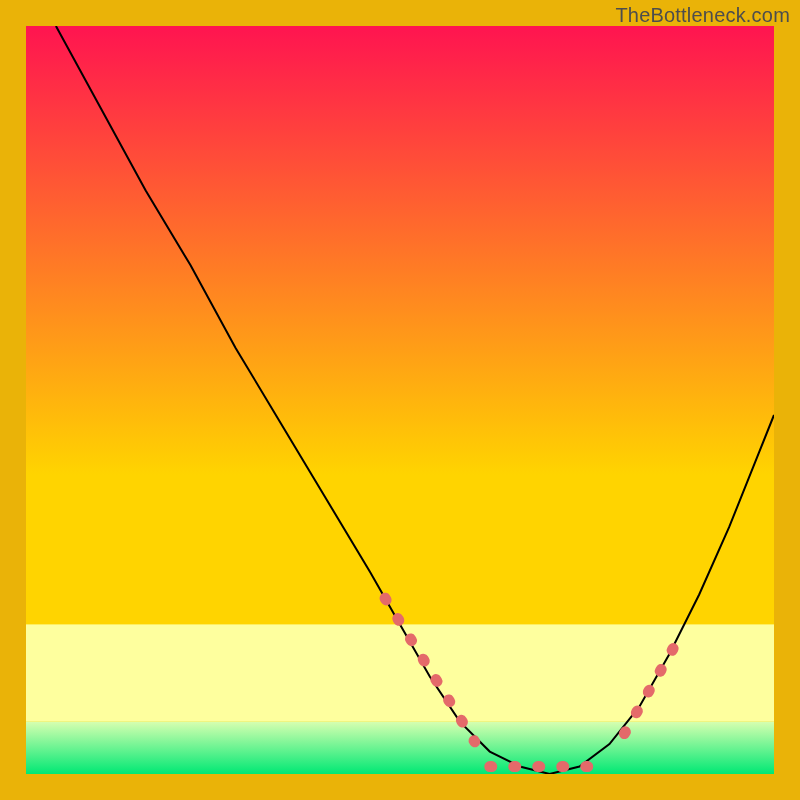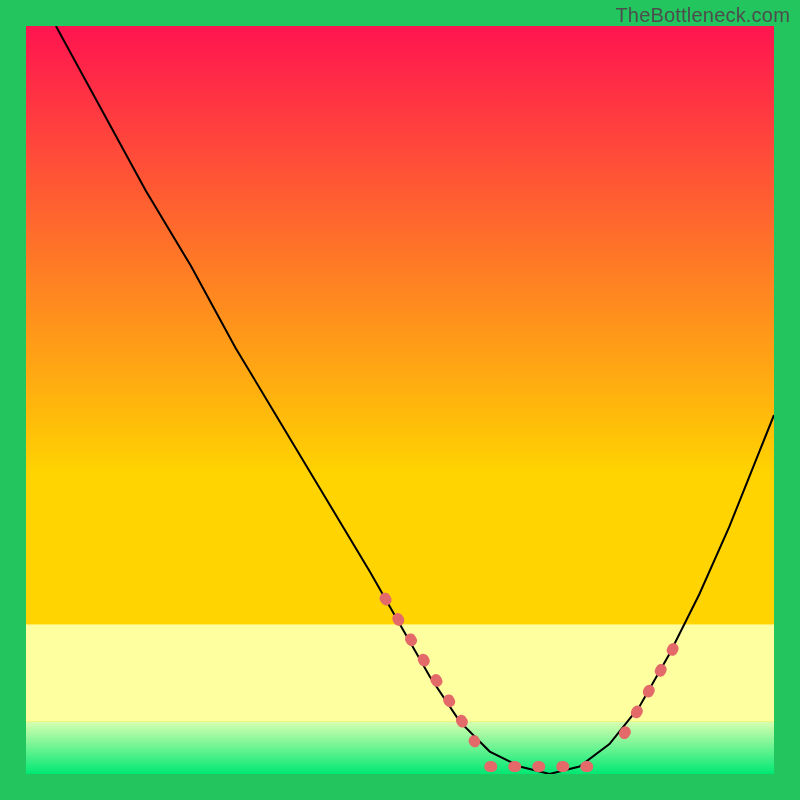--- a/index.html
+++ b/index.html
@@ -1,16 +1,16 @@
 <!DOCTYPE html>
 <html><head>
 <meta charset="utf-8">
 <style>
   html,body{margin:0;padding:0;width:800px;height:800px;overflow:hidden;background:#000;}
-  .frame{position:absolute;left:0;top:0;width:800px;height:800px;background:#22c55e;}
+  .frame{position:absolute;left:0;top:0;width:800px;height:800px;background:#eab308;}
   .watermark{position:absolute;right:10px;top:4px;color:#4d4d4d;font:20px Arial,Helvetica,sans-serif;letter-spacing:0.2px;}
   .plot{position:absolute;left:26px;top:26px;width:748px;height:748px;}
   svg{display:block;}
 </style>
 </head>
 <body>
 <div class="frame">
   <div class="watermark">TheBottleneck.com</div>
   <div class="plot">
     <svg id="svg" width="748" height="748" viewBox="0 0 748 748">

